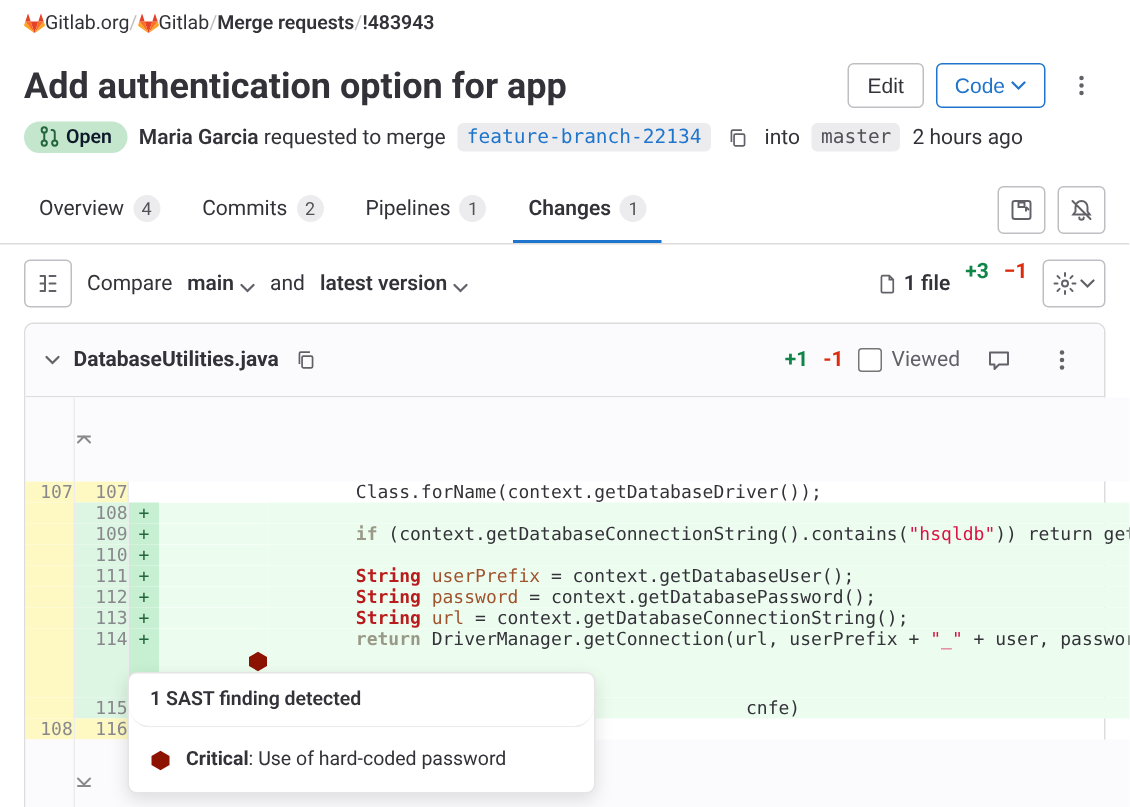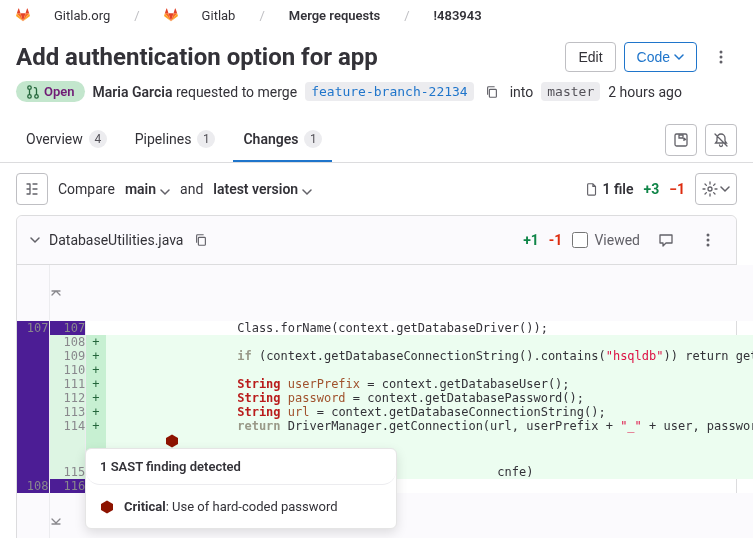--- a/index.html
+++ b/index.html
@@ -1,57 +1,57 @@
 <!DOCTYPE html>
 <html><head>
 <meta charset="utf-8">
 <style>
 * { box-sizing: border-box; margin: 0; padding: 0; }
 body { font-family: -apple-system, BlinkMacSystemFont, "Segoe UI", Roboto, sans-serif; font-size: 14px; color: #333238; background: #fff; width: 753px; }
-.breadcrumbs { display: flex; align-items: flex-start; gap: 24px; padding: 8px 16px; font-size: 13px; color: #737278; }
+.breadcrumbs { display: flex; align-items: flex-end; gap: 0; padding: 8px 16px; font-size: 13px; color: #737278; }
 .breadcrumbs a { color: #333238; text-decoration: none; }
 .bc-sep { color: #bfbfc3; }
 .bc-icon { width: 14px; height: 14px; }
 .bc-strong { font-weight: 600; color: #333238; }
 .header-row { display: flex; align-items: center; justify-content: space-between; padding: 10px 16px 8px; }
 h1 { font-size: 24px; font-weight: 700; color: #333238; }
 .header-actions { display: flex; align-items: center; gap: 8px; }
 .btn { display: inline-flex; align-items: center; gap: 4px; padding: 6px 12px; border: 1px solid #bfbfc3; border-radius: 4px; background: #fff; font-size: 14px; color: #333238; cursor: pointer; }
 .btn-primary { border-color: #1f75cb; color: #1f75cb; }
 .icon-btn { width: 32px; height: 32px; display: inline-flex; align-items: center; justify-content: center; border: none; background: transparent; border-radius: 4px; cursor: pointer; color: #626168; }
 .icon-btn.bordered { border: 1px solid #bfbfc3; background: #fff; }
 .meta-row { display: flex; align-items: center; gap: 8px; padding: 0 16px 16px; font-size: 14px; color: #333238; flex-wrap: wrap; }
-.status-badge { display: inline-flex; align-items: flex-end; gap: 4px; padding: 3px 10px; border-radius: 12px; background: #c3e6cd; color: #701a75; font-weight: 600; font-size: 13px; }
+.status-badge { display: inline-flex; align-items: flex-start; gap: 4px; padding: 3px 10px; border-radius: 12px; background: #c3e6cd; color: #0f172a; font-weight: 600; font-size: 13px; }
 .author { font-weight: 600; }
 .branch-chip { font-family: Menlo, Monaco, Consolas, monospace; background: #ececef; color: #1f75cb; padding: 2px 6px; border-radius: 4px; font-size: 13px; }
 .branch-chip.target { color: #535158; }
 .tabs { display: flex; align-items: center; justify-content: space-between; padding: 0 16px; border-bottom: 1px solid #dcdcde; }
 .tabs-list { display: flex; gap: 8px; }
 .tab { display: flex; align-items: center; gap: 6px; padding: 12px 10px; color: #333238; cursor: pointer; border-bottom: 2px solid transparent; }
 .tab.active { border-bottom-color: #1f75cb; font-weight: 600; }
 .count-badge { display: inline-flex; min-width: 18px; height: 18px; align-items: center; justify-content: center; padding: 0 5px; border-radius: 9px; background: #ececef; color: #535158; font-size: 12px; font-weight: 400; }
 .tabs-actions { display: flex; gap: 8px; padding: 6px 0; }
 .compare-row { display: flex; align-items: center; justify-content: space-between; padding: 10px 16px; }
 .compare-left { display: flex; align-items: center; gap: 10px; }
 .compare-label { color: #333238; }
 .selector { display: inline-flex; align-items: flex-end; gap: 4px; font-weight: 600; cursor: pointer; }
-.compare-right { display: flex; align-items: center; gap: 10px; }
+.compare-right { display: flex; gap: 10px; }
 .file-count { display: flex; align-items: center; gap: 4px; font-weight: 600; }
 .diff-add { color: #108548; font-weight: 700; }
 .diff-del { color: #dd2b0e; font-weight: 700; }
 .file-block { margin: 0 16px 16px; border: 1px solid #dcdcde; border-radius: 6px; overflow: visible; }
 .file-header { display: flex; align-items: center; justify-content: space-between; padding: 8px 12px; border-bottom: 1px solid #dcdcde; background: #fbfafd; border-radius: 6px 6px 0 0; }
 .file-header-left { display: flex; align-items: center; gap: 8px; }
-.file-name { font-weight: 400; }
+.file-name { font-weight: 700; }
 .file-header-right { display: flex; align-items: center; gap: 10px; }
 .viewed-checkbox { display: flex; align-items: center; gap: 6px; color: #626168; }
 .viewed-checkbox input { width: 16px; height: 16px; }
 .diff-table { width: 100%; border-collapse: collapse; font-family: Menlo, Monaco, Consolas, monospace; font-size: 12px; }
 .diff-table td { padding: 0; vertical-align: top; white-space: pre; }
-.line-num { width: 32px; min-width: 32px; text-align: right; padding: 2px 6px 2px 0; color: #89888d; background: #4c1d95; user-select: none; border-right: 1px solid #ececef; }
+.line-num { width: 32px; min-width: 32px; text-align: right; padding: 2px 6px 2px 0; color: #89888d; background: #fef9c3; user-select: none; border-right: 1px solid #ececef; }
 .line-num.added { background: #ddf5e3; }
 .line-sign { width: 20px; min-width: 20px; text-align: center; color: #89888d; }
 .line-sign.added { background: #c7f0d2; color: #24663b; }
 .code-cell { padding: 2px 0 2px 12px; }
 .code-cell.added { background: #ecfdf0; }
 .expand-row td { background: #fbfafd; height: 18px; }
 .expand-chevron { width: 32px; text-align: center; color: #89888d; font-size: 10px; cursor: pointer; }
 .issue-cell { width: 20px; min-width: 20px; background: #ecfdf0; position: relative; }
 .issue-badge { display: inline-flex; width: 14px; height: 14px; margin: 1px 0 0 2px; }
 .hexagon { width: 14px; height: 14px; }
@@ -142,20 +142,24 @@
   <span>2 hours ago</span>
 </div>
 
 <div class="tabs">
   <div class="tabs-list">
     <div class="tab">
       <span>Overview</span>
       <span class="count-badge">4</span>
     </div>
     <div class="tab">
+      <span>Commits</span>
+      <span class="count-badge">2</span>
+    </div>
+    <div class="tab">
       <span>Pipelines</span>
       <span class="count-badge">1</span>
     </div>
     <div class="tab active">
       <span>Changes</span>
       <span class="count-badge">1</span>
     </div>
   </div>
   <div class="tabs-actions">
     <button class="icon-btn bordered">

